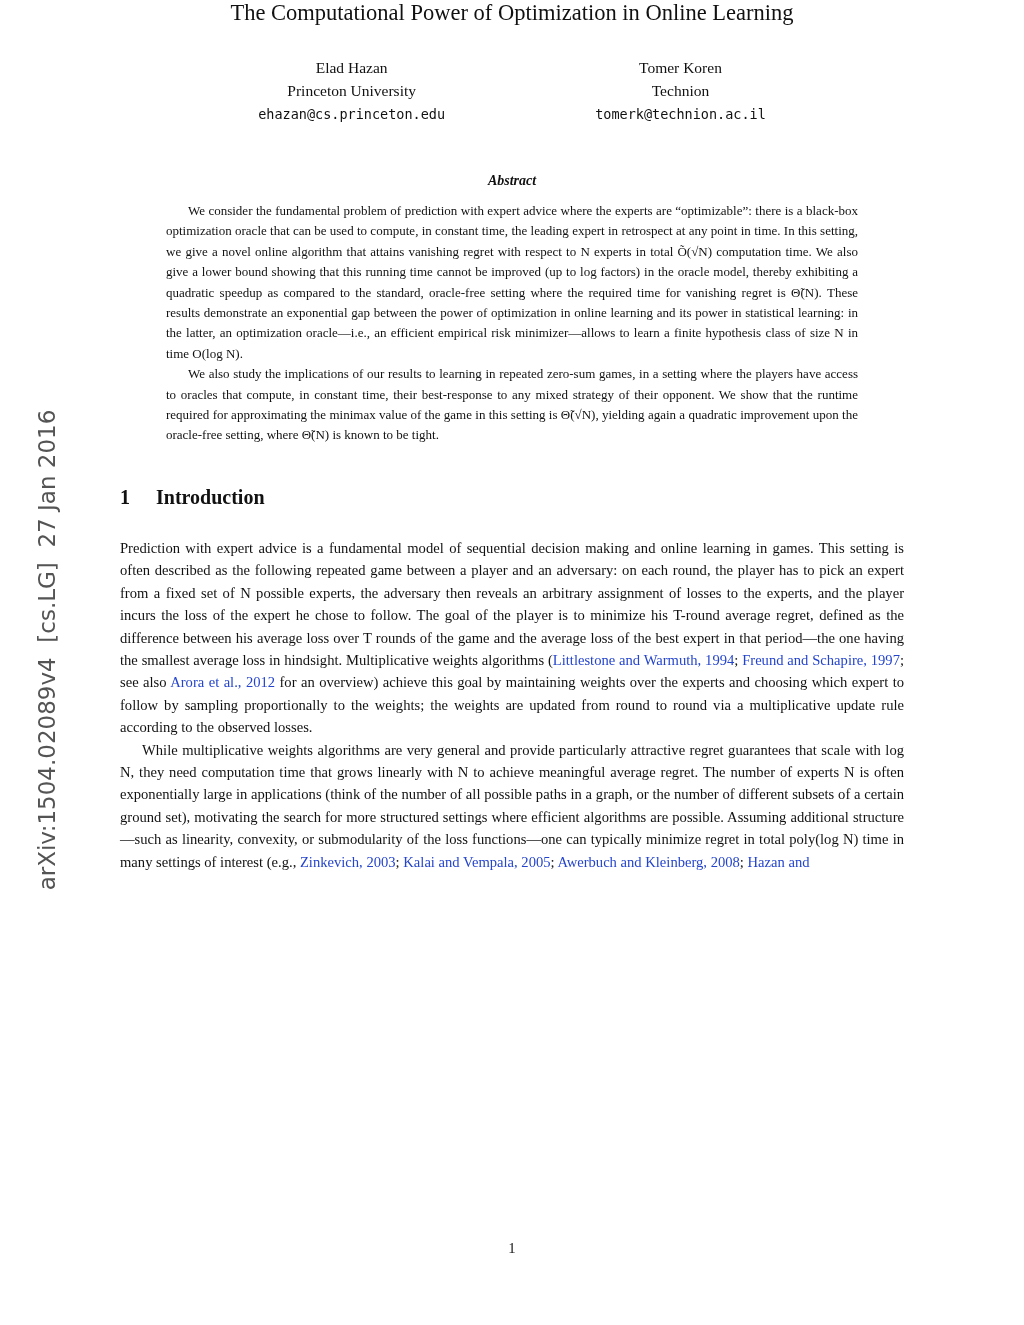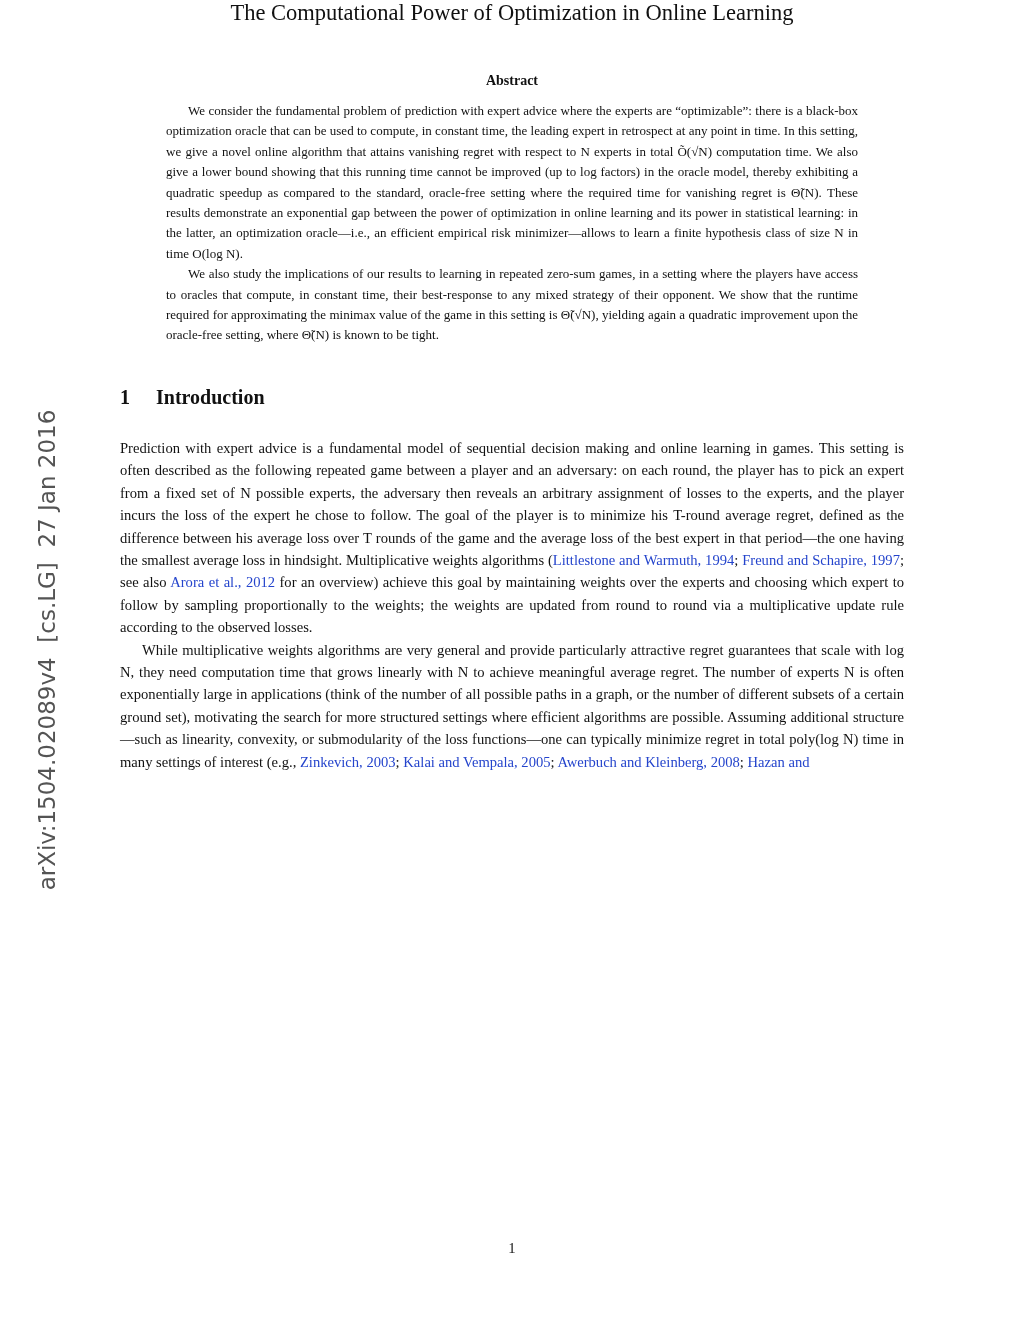--- a/index.html
+++ b/index.html
@@ -49,20 +49,21 @@
   }
   .abstract {
     width: 692px;
     margin: 47px auto 0 auto;
   }
   .abstract-heading {
     text-align: center;
     font-weight: bold;
     font-size: 14px;
     margin-bottom: 12px;
+    font-style: italic;
   }
   .abstract .para {
     font-size: 13px;
     line-height: 20.4px;
     text-align: justify;
   }
   .para { color: #111111; }
   .para.indent { text-indent: 22px; }
   .section-heading {
     margin-top: 40px;
@@ -103,20 +104,32 @@
 <body>
 
 <div class="page">
 
   <div class="arxiv-stamp">arXiv:1504.02089v4  [cs.LG]  27 Jan 2016</div>
 
   <div class="content">
 
     <h1 class="title">The Computational Power of Optimization in Online Learning</h1>
 
+    <div class="authors">
+      <div class="author">
+        <div class="name">Elad Hazan</div>
+        <div class="affil">Princeton University</div>
+        <div class="email">ehazan@cs.princeton.edu</div>
+      </div>
+      <div class="author">
+        <div class="name">Tomer Koren</div>
+        <div class="affil">Technion</div>
+        <div class="email">tomerk@technion.ac.il</div>
+      </div>
+    </div>
 
     <div class="abstract">
       <div class="abstract-heading">Abstract</div>
       <div>
           <p class="para indent"><span>We consider the fundamental problem of prediction with expert advice where the experts are “optimizable”: there is a black-box optimization oracle that can be used to compute, in constant time, the leading expert in retrospect at any point in time. In this setting, we give a novel online algorithm that attains vanishing regret with respect to N experts in total Õ(√N) computation time. We also give a lower bound showing that this running time cannot be improved (up to log factors) in the oracle model, thereby exhibiting a quadratic speedup as compared to the standard, oracle-free setting where the required time for vanishing regret is Θ̃(N). These results demonstrate an exponential gap between the power of optimization in online learning and its power in statistical learning: in the latter, an optimization oracle—i.e., an efficient empirical risk minimizer—allows to learn a finite hypothesis class of size N in time O(log N).</span></p>
           <p class="para indent"><span>We also study the implications of our results to learning in repeated zero-sum games, in a setting where the players have access to oracles that compute, in constant time, their best-response to any mixed strategy of their opponent. We show that the runtime required for approximating the minimax value of the game in this setting is Θ̃(√N), yielding again a quadratic improvement upon the oracle-free setting, where Θ̃(N) is known to be tight.</span></p>
         </div>
     </div>
 
     <div class="section-heading">

